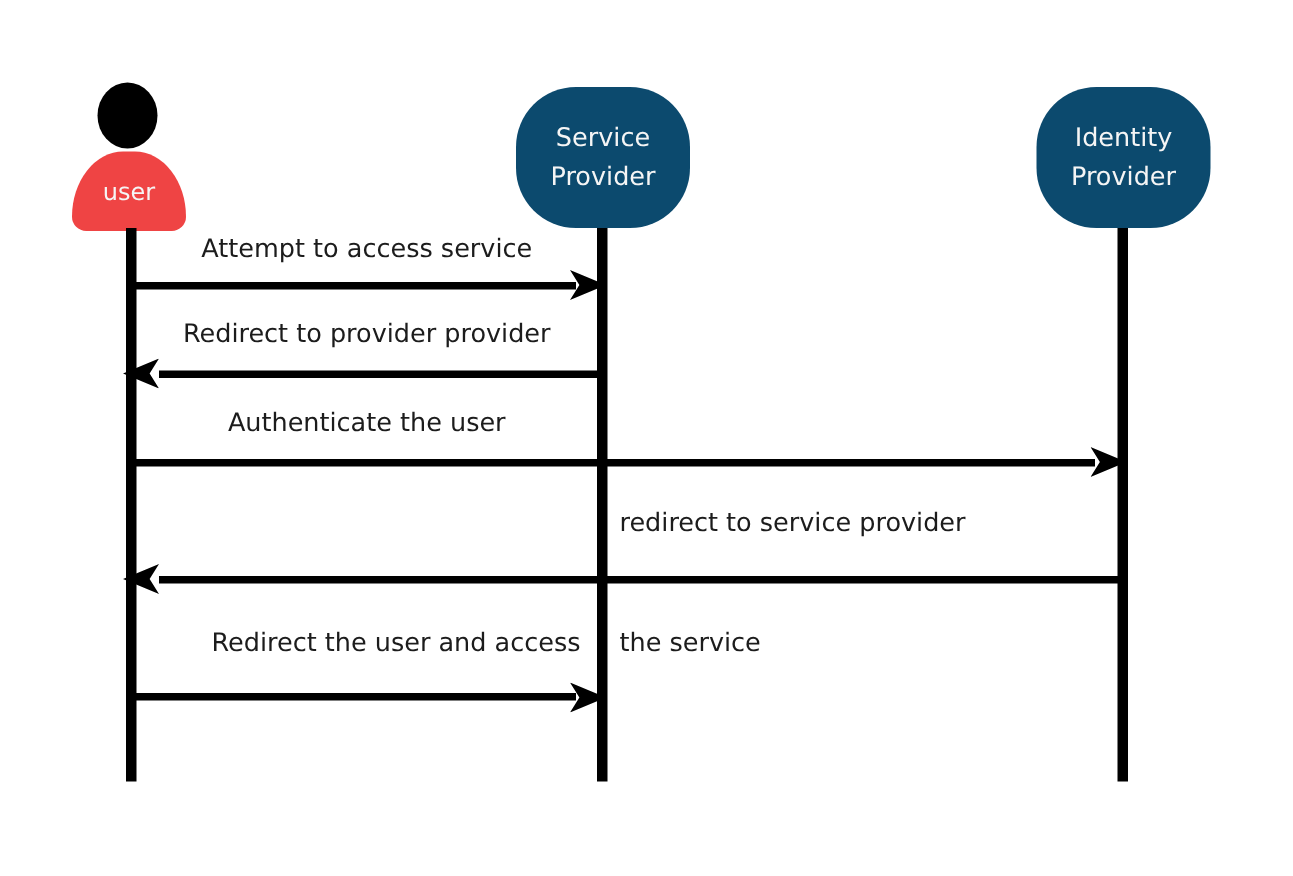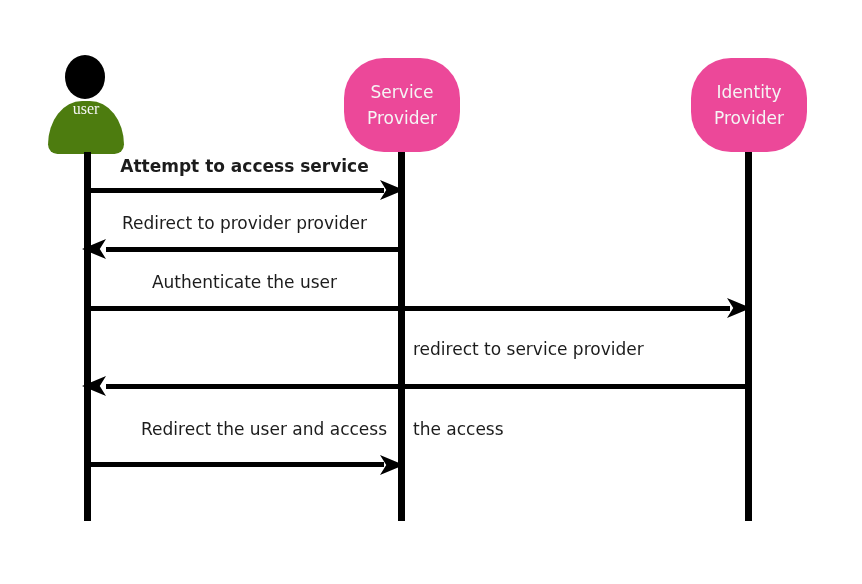--- a/index.html
+++ b/index.html
@@ -9,50 +9,50 @@
     font-family:"DejaVu Sans", "Liberation Sans", sans-serif;
   }
 
   
   .person-head {
     position:absolute; left:65px; top:55px; width:40px; height:44px;
     background:#000; border-radius:50%;
   }
   .person-body {
     position:absolute; left:48px; top:101px; width:76px; height:53px;
-    background:#4d7c0f;
+    background:#ef4444;
     border-radius:36px 36px 10px 10px / 46px 46px 10px 10px;
-    display:flex; justify-content:center;font-family:Liberation Serif, serif;
+    display:flex; align-items:center; justify-content:center;
   }
   .person-body .person-label {
     color:#f5f5f5; font-size:16px; line-height:16px;
   }
 
   
   .node {
-    position:absolute; width:116px; height:94px; background:#ec4899;
+    position:absolute; width:116px; height:94px; background:#0c4a6e;
     border-radius:40px;
     display:flex; flex-direction:column; align-items:center; justify-content:center;
     color:#f5f5f5; font-size:17px; line-height:26px; text-align:center;
   }
   .node-sp  { left:344px; top:58px; }
   .node-idp { left:691px; top:58px; }
 
   
   .lifeline { position:absolute; width:7px; top:152px; height:369px; background:#000; }
   .lifeline-user { left:84px; }
   .lifeline-sp   { left:398px; }
   .lifeline-idp  { left:745px; }
 
   
   .msg-label {
     position:absolute; font-size:17px; color:#1c1c1c;
     white-space:nowrap; line-height:20px;
   }
-  .msg1 { left:87px; top:156px; width:315px; text-align:center;font-weight:bold; }
+  .msg1 { left:87px; top:156px; width:315px; text-align:center; }
   .msg2 { left:87px; top:213px; width:315px; text-align:center; }
   .msg3 { left:87px; top:272px; width:315px; text-align:center; }
   .msg4-left  { left:87px;  top:339px; width:303px; text-align:right; }
   .msg4-right { left:413px; top:339px;text-align:right; }
   .msg5-left  { left:87px;  top:419px; width:300px; text-align:right; }
   .msg5-right { left:413px; top:419px; }
 
   
   .arrow-line { position:absolute; height:5px; background:#000; }
   .arrow-head { position:absolute; width:24px; height:20px; background:#000; }
@@ -103,17 +103,17 @@
 
   <div class="msg-label msg3">Authenticate the user</div>
   <div class="arrow-line a3-line"></div>
   <div class="arrow-head head-right a3-head"></div>
 
   <div class="msg-label msg4-right">redirect to service provider</div>
   <div class="arrow-line a4-line"></div>
   <div class="arrow-head head-left a4-head"></div>
 
   <div class="msg-label msg5-left">Redirect the user and access</div>
-  <div class="msg-label msg5-right">the access</div>
+  <div class="msg-label msg5-right">the service</div>
   <div class="arrow-line a5-line"></div>
   <div class="arrow-head head-right a5-head"></div>
 
 </div>
 
 </body></html>

